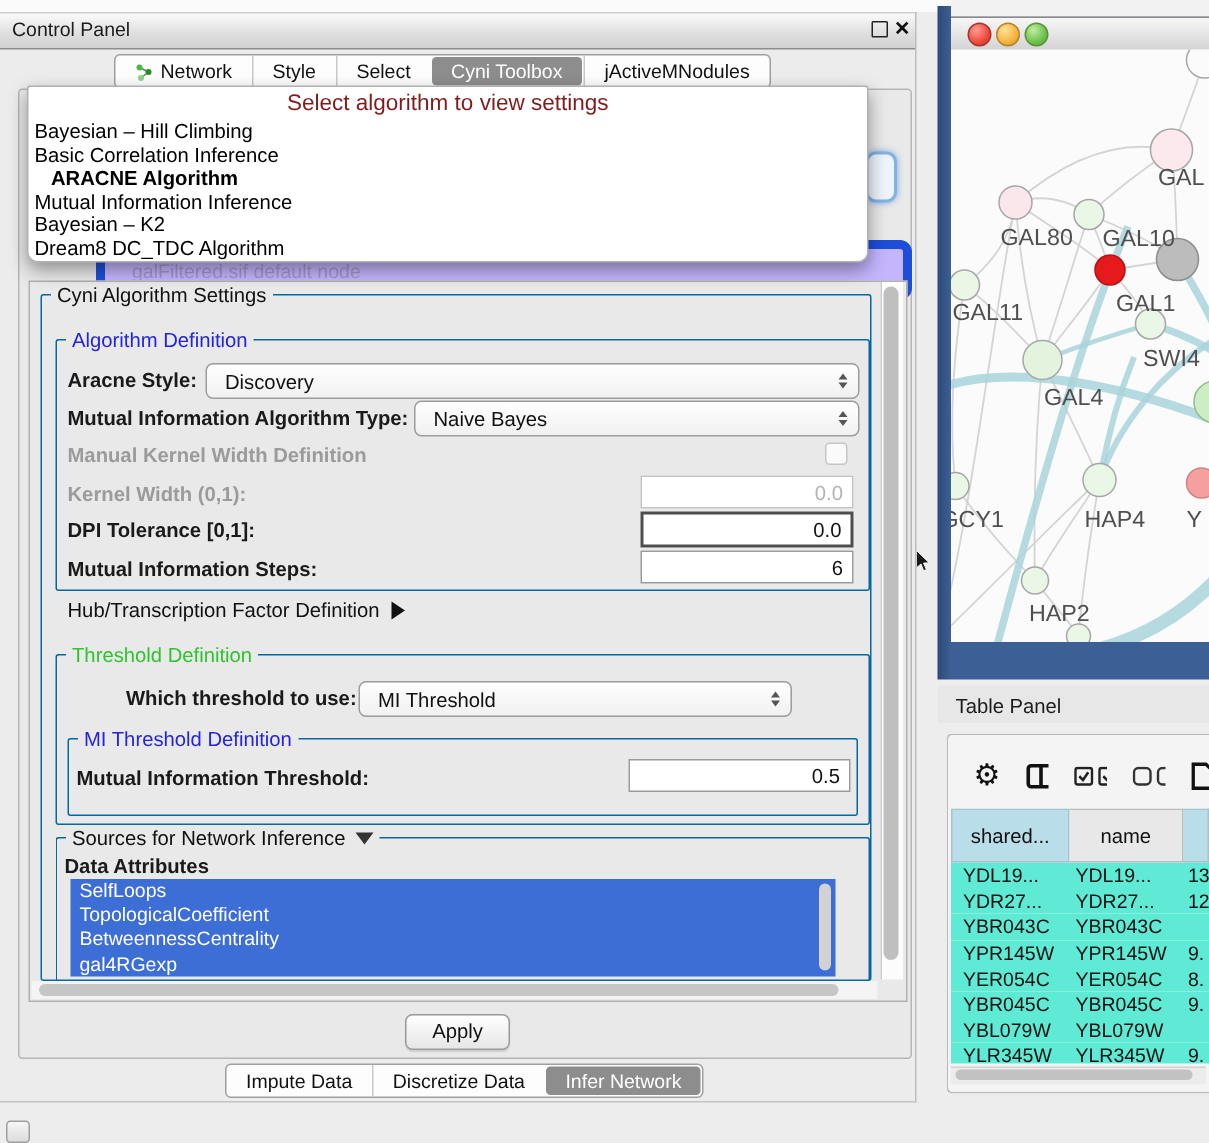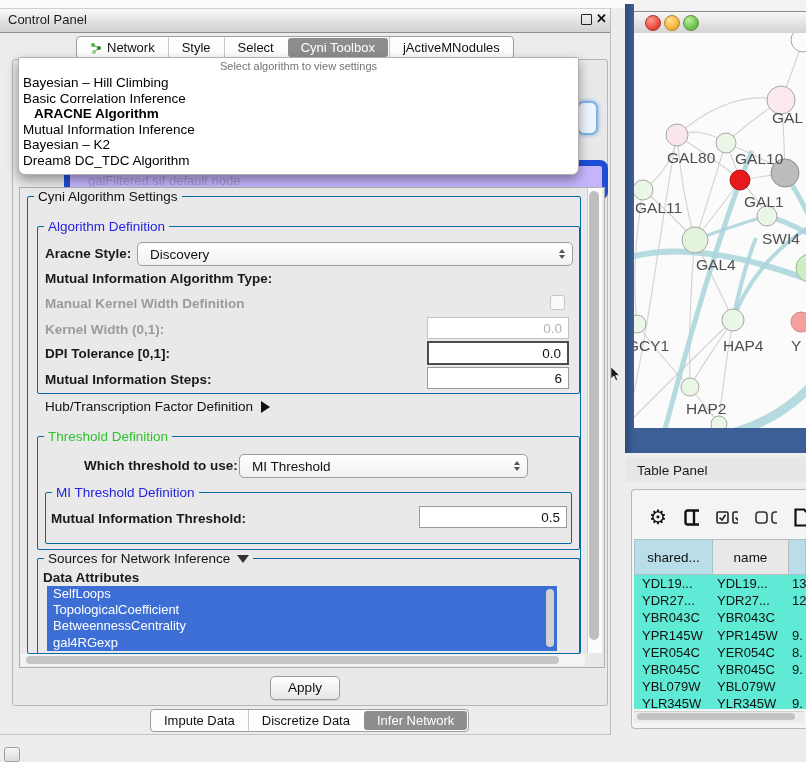--- a/index.html
+++ b/index.html
@@ -34,21 +34,21 @@
 
   
   #bg-combo{left:64px;top:160px;width:532px;height:28px;background:#c4b5fd;
             border:6px solid #1d4ed8;border-radius:8px;z-index:5;}
   #bg-combo span{position:absolute;left:18px;top:7px;font-size:13px;color:rgba(40,40,40,.22);}
   #bg-focus-sliver{left:577px;top:101px;width:17px;height:30px;border:2px solid #7fb2e6;
             border-radius:7px;background:#eef4fb;box-shadow:0 0 4px rgba(90,150,220,.8);z-index:5;}
   #algo-popup{left:18px;top:57px;width:559px;height:116px;background:#ffffff;
               border:1px solid #b1b1b1;border-radius:2px 2px 7px 7px;
               box-shadow:0 5px 12px rgba(0,0,0,.38);z-index:60;}
-  #popup-placeholder{width:100%;text-align:center;margin-top:2px;font-size:11px;color:#737373;}
+  #popup-placeholder{width:100%;text-align:center;margin-top:2px;font-size:15px;color:#7f1d1d;}
   #popup-list{margin-top:3px;}
   .popup-item{font-size:13.5px;line-height:15.5px;color:#000;padding-left:4px;white-space:nowrap;}
   .popup-item.sel{font-weight:bold;padding-left:15px;}
 
   
   #scrollpane{left:19px;top:187px;width:584px;height:479px;background:#e9e9e9;
               border:1px solid #b0b0b0;z-index:10;}
   #vscroll-track{left:587px;top:188px;width:14px;height:465px;background:#fcfcfc;
                  border-left:1px solid #cccccc;z-index:12;}
   #vscroll-thumb{left:589px;top:191px;width:10px;height:449px;background:#bfbfbf;border-radius:5px;z-index:13;}
@@ -220,20 +220,27 @@
   <div class="abs flabel" style="left:45px;top:246px;">Aracne Style:</div>
   <div class="abs combo" style="left:137px;top:242px;width:434px;">
     <span class="ctext">Discovery</span>
     <span class="spin">
         <i class="up"></i>
         <i class="dn"></i>
       </span>
   </div>
 
   <div class="abs flabel" style="left:45px;top:271px;">Mutual Information Algorithm Type:</div>
+  <div class="abs combo" style="left:276px;top:267px;width:295px;">
+    <span class="ctext">Naive Bayes</span>
+    <span class="spin">
+        <i class="up"></i>
+        <i class="dn"></i>
+      </span>
+  </div>
 
   <div class="abs flabel dis" style="left:45px;top:296px;">Manual Kernel Width Definition</div>
   <div id="manual-checkbox" class="abs"></div>
 
   <div class="abs flabel dis" style="left:45px;top:322px;">Kernel Width (0,1):</div>
   <div class="abs tinput dis" style="left:427px;top:317px;width:140px;">
     <span>0.0</span>
   </div>
 
   <div class="abs flabel" style="left:45px;top:346px;">DPI Tolerance [0,1]:</div>

